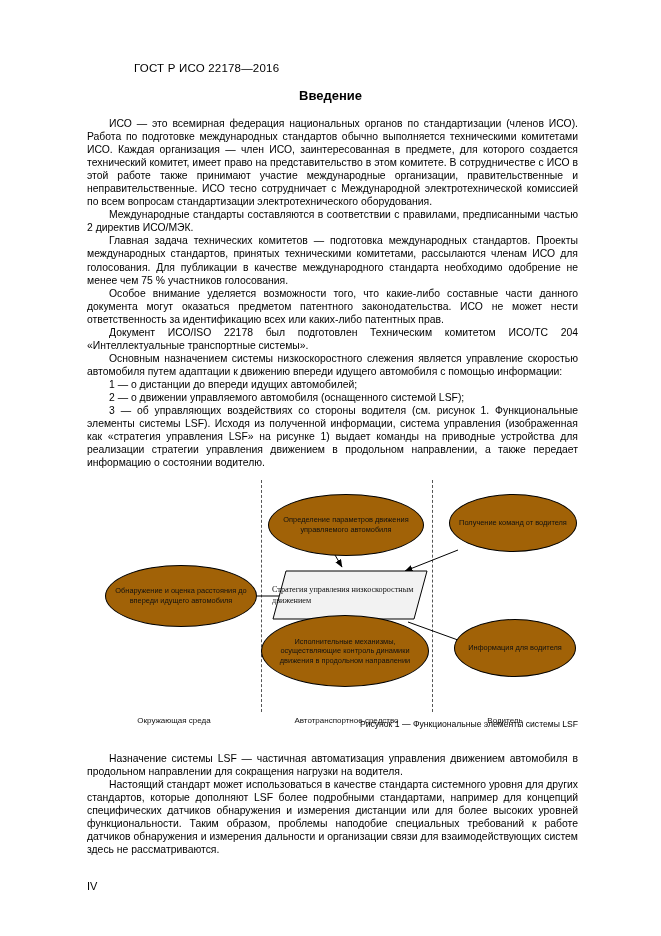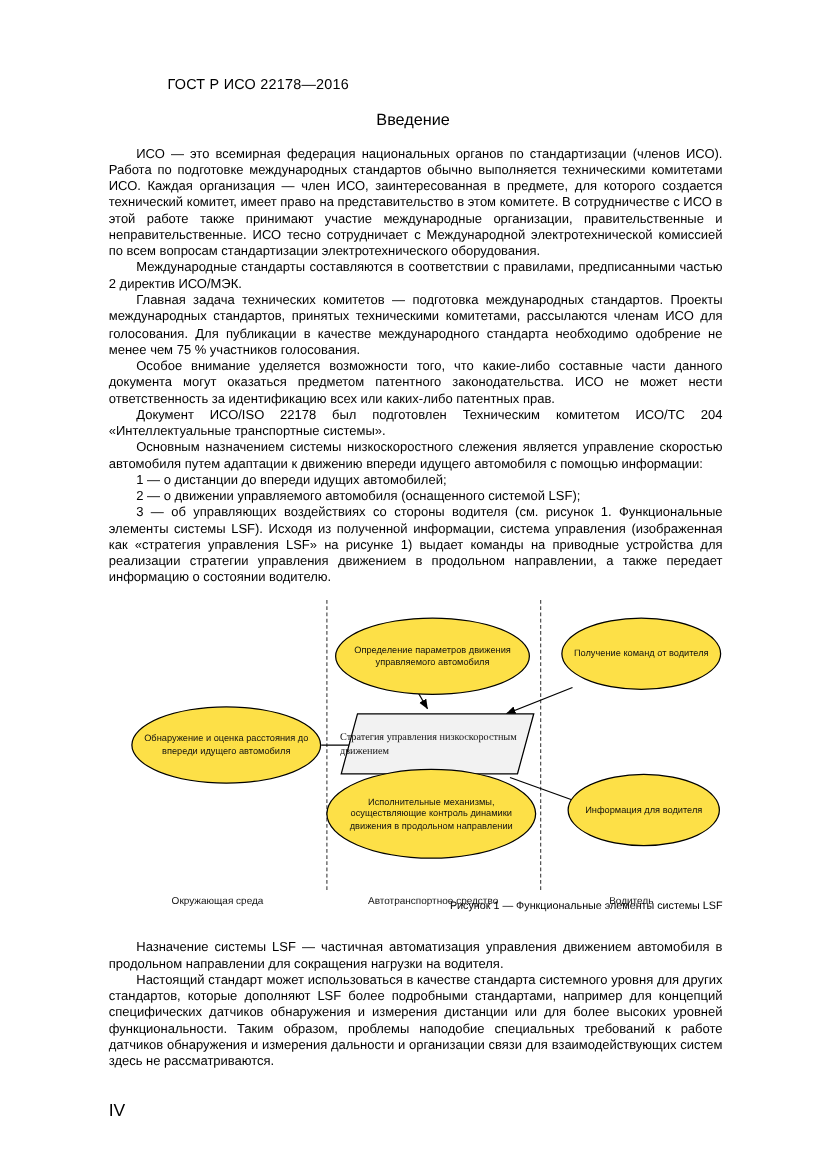--- a/index.html
+++ b/index.html
@@ -32,21 +32,21 @@
     white-space: nowrap;
     margin-left: 47px;
   }
   .section-title {
     position: absolute;
     left: 0;
     top: 88px;
     width: 661px;
     text-align: center;
     font-size: 13px;
-    font-weight: normal;
+    font-weight: bold;
   }
   .body-col {
     position: absolute;
     left: 87px;
     top: 117px;
     width: 491px;
   }
   .body-col2 {
     position: absolute;
     left: 87px;
@@ -85,21 +85,21 @@
     height: 232px;
     border-left: 1px dashed #555;
   }
   .divider.d1 { left: 174px; }
   .divider.d2 { left: 345px; }
 
   .ell {
     position: absolute;
     border: 1px solid #000;
     border-radius: 50%;
-    background: #fde047;
+    background: #a16207;
     display: flex;
     align-items: center;
     justify-content: center;
     text-align: center;
     font-size: 7.4px;
     line-height: 9.6px;
     color: #111;
     box-sizing: border-box;
     padding: 0 8px;
   }
@@ -162,21 +162,21 @@
     width: 491px;
     text-align: right;
     font-size: 8.6px;
     color: #000;
   }
 
   .pagenum {
     position: absolute;
     left: 87px;
     top: 880px;
-    font-size: 14px;
+    font-size: 11px;
   }
 </style>
 </head>
 <body>
 
 <div class="page">
 
   <div class="hdr">ГОСТ Р ИСО 22178—2016</div>
 
   <div class="section-title">Введение</div>

